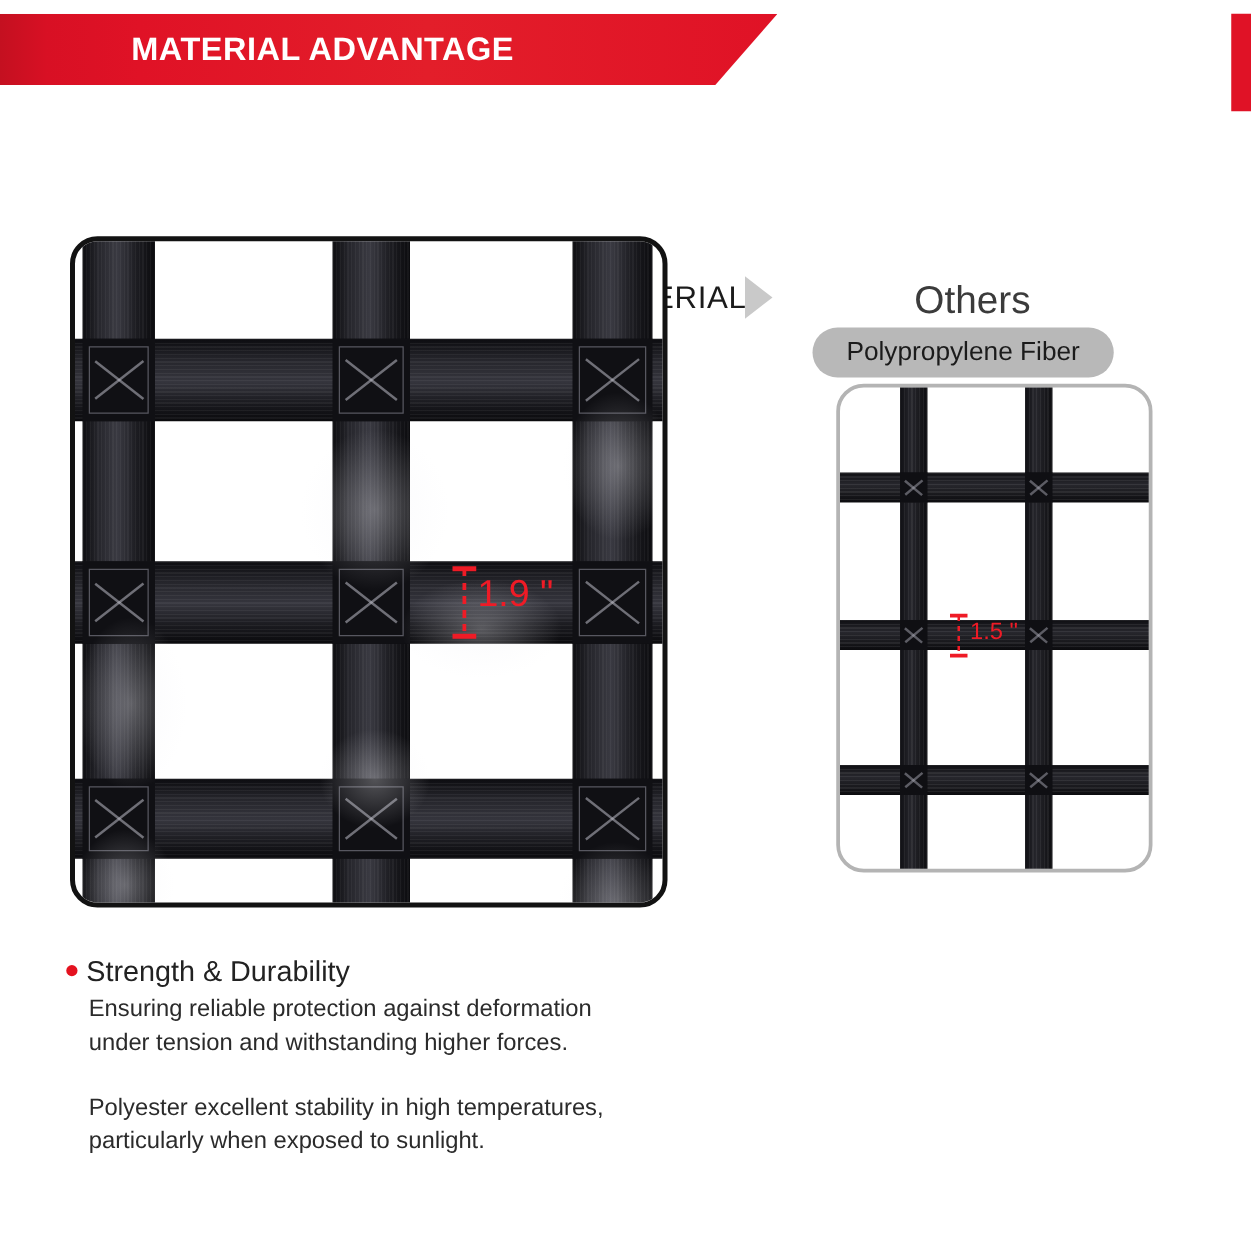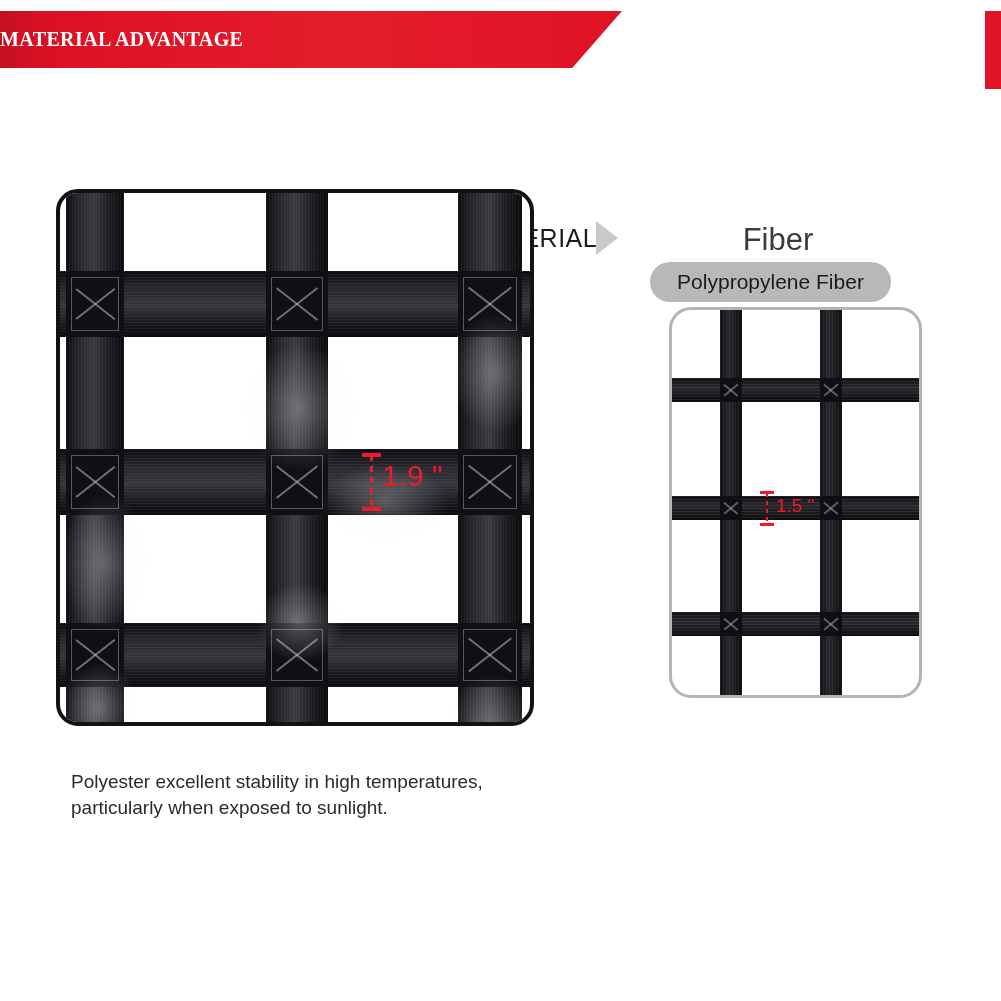--- a/index.html
+++ b/index.html
@@ -26,25 +26,26 @@
     top: 11px;
     width: 622px;
     height: 57px;
     background: linear-gradient(to right, #c41020 0%, #d81024 6%, #e01226 18%, #e31e2a 55%, #e01226 100%);
     clip-path: polygon(0 0, 100% 0, 92% 100%, 0 100%);
     display: flex;
     align-items: center;
   }
   .header-title {
     color: #ffffff;
-    font-size: 20px;
+    font-size: 26px;
     font-weight: bold;
     letter-spacing: 0.4px;
+    margin-left: 105px;
     white-space: nowrap;
-    font-family: Liberation Serif, serif;
+    font-family: Liberation Sans, sans-serif;
   }
 
   .header-accent-bar {
     position: absolute;
     right: 0px;
     top: 11px;
     width: 16px;
     height: 78px;
     background: #e01226;
   }
@@ -479,21 +480,21 @@
 
     <div class="dim-main">
       <div class="dim-cap dim-cap-top"></div>
       <div class="dim-line-v"></div>
       <div class="dim-cap dim-cap-bot"></div>
       <div class="dim-text">1.9 "</div>
     </div>
   </div>
 
 
-  <div class="others-title">Fiber</div>
+  <div class="others-title">Others</div>
 
   <div class="net-others">
 
     <div class="vstrap-thin" style="left:48px;  width:22px;"></div>
     <div class="vstrap-thin" style="left:148px; width:22px;"></div>
 
     <div class="hstrap-thin" style="top:68px;  height:24px;"></div>
     <div class="hstrap-thin" style="top:186px; height:24px;"></div>
     <div class="hstrap-thin" style="top:302px; height:24px;"></div>
 
@@ -507,20 +508,28 @@
     <div class="dim-others">
       <div class="dim-cap2 dim-cap2-top"></div>
       <div class="dim-line-v2"></div>
       <div class="dim-cap2 dim-cap2-bot"></div>
       <div class="dim-text2">1.5 "</div>
     </div>
   </div>
 
   <div class="features">
 
+    <div class="feature-item">
+      <div class="feature-head">
+        <span class="bullet-dot"></span>
+        <span class="feature-title">Strength &amp; Durability</span>
+      </div>
+      <div class="feature-desc">Ensuring reliable protection against deformation
+under tension and withstanding higher forces.</div>
+    </div>
 
     <div class="feature-item">
       <div class="feature-desc">Polyester excellent stability in high temperatures,
 particularly when exposed to sunlight.</div>
     </div>
 
   </div>
 
 </div>
 

